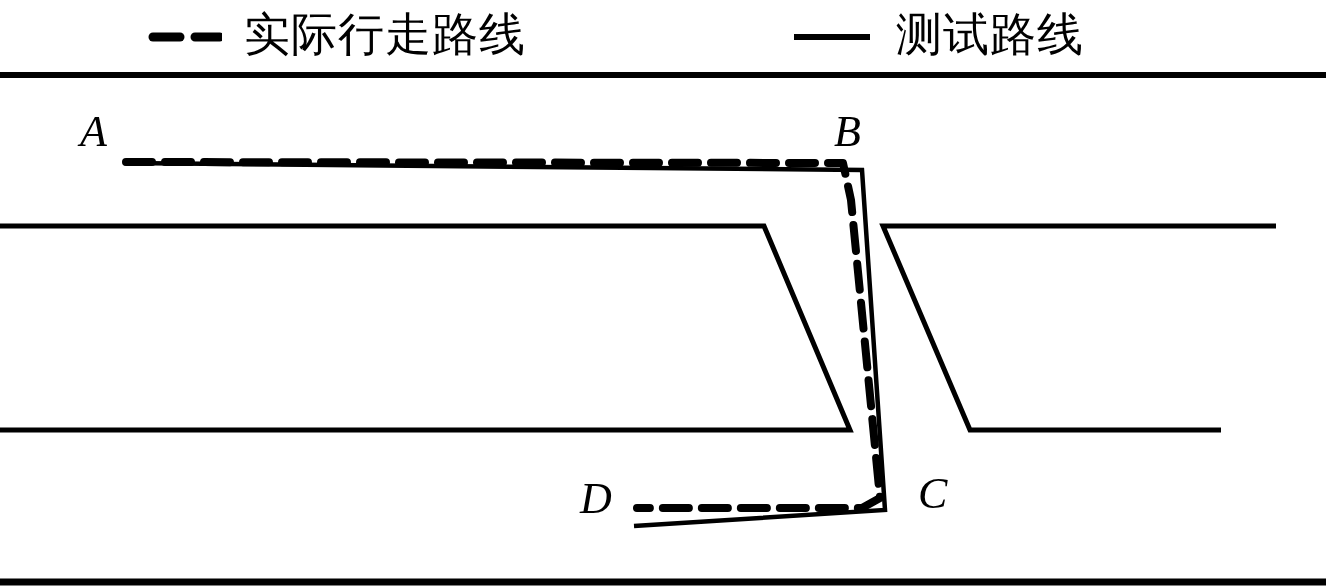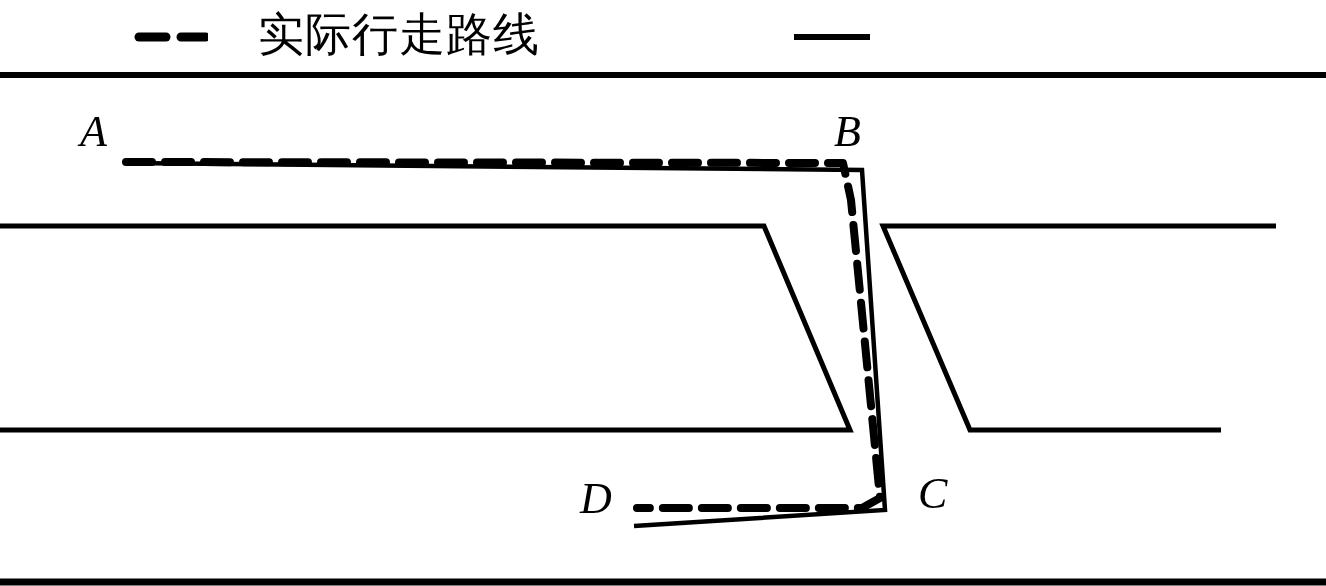--- a/index.html
+++ b/index.html
@@ -8,31 +8,32 @@
     .legend-item { position: absolute; top: 6px; display: flex; align-items: center; height: 56px; }
     .legend-swatch { display: inline-block; }
     .legend-label { font-family: "DejaVu Sans", sans-serif; font-size: 46px; color: #000; letter-spacing: 1px; line-height: 56px; margin-left: 22px; }
     svg.diagram { position: absolute; top: 0; left: 0; }
     .pt-label { font-family: "Liberation Serif", serif; font-style: italic; font-size: 44px; fill: #000; }
   </style>
 </head>
 <body>
 
 <div class="legend">
-  <div class="legend-item" style="left:133px;gap:28px;">
+  <div class="legend-item" style="left:147px;">
     <svg class="legend-swatch" width="75" height="20">
       <line x1="6" y1="13" x2="33" y2="13" stroke="#000" stroke-width="9" stroke-linecap="round"></line>
       <line x1="48" y1="13" x2="73" y2="13" stroke="#000" stroke-width="9" stroke-linecap="round"></line>
     </svg>
     <span class="legend-label">实际行走路线</span>
   </div>
   <div class="legend-item" style="left:794px;">
     <svg class="legend-swatch" width="80" height="20">
       <line x1="0" y1="13" x2="76" y2="13" stroke="#000" stroke-width="6"></line>
     </svg>
+    <span class="legend-label">测试路线</span>
   </div>
 </div>
 
 <svg class="diagram" width="1326" height="586" viewBox="0 0 1326 586">
 
   <line x1="0" y1="75" x2="1326" y2="75" stroke="#000" stroke-width="6"></line>
   <line x1="0" y1="582" x2="1326" y2="582" stroke="#000" stroke-width="7"></line>
 
   <polyline points="0,226 764,226 850,430 0,430" fill="none" stroke="#000" stroke-width="5" stroke-linejoin="miter"></polyline>
 

